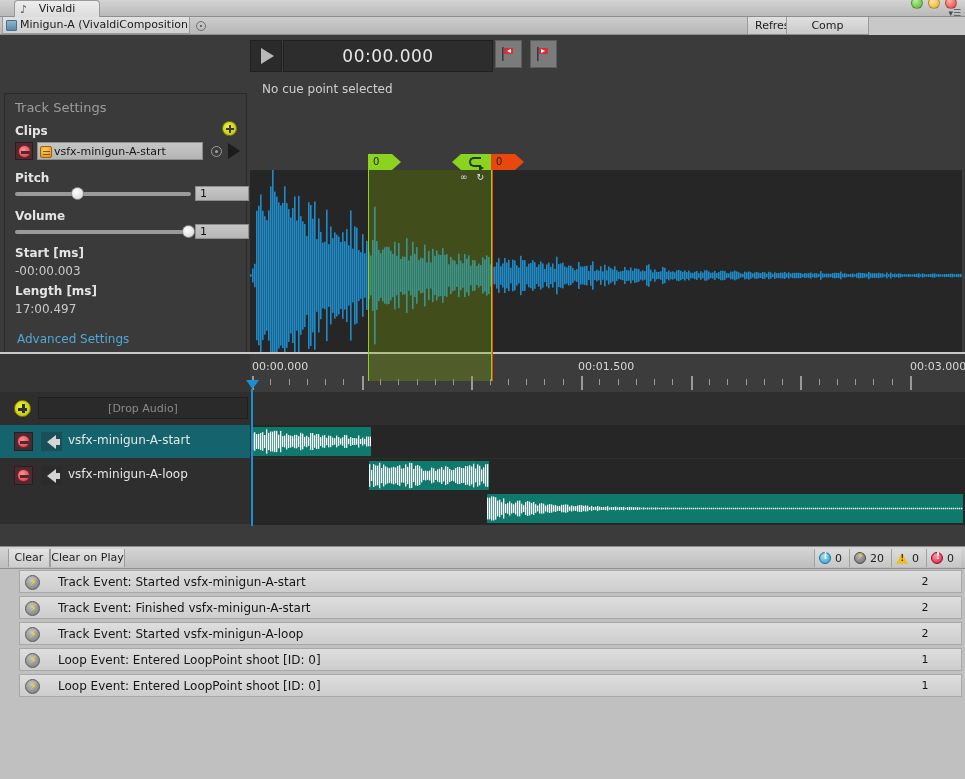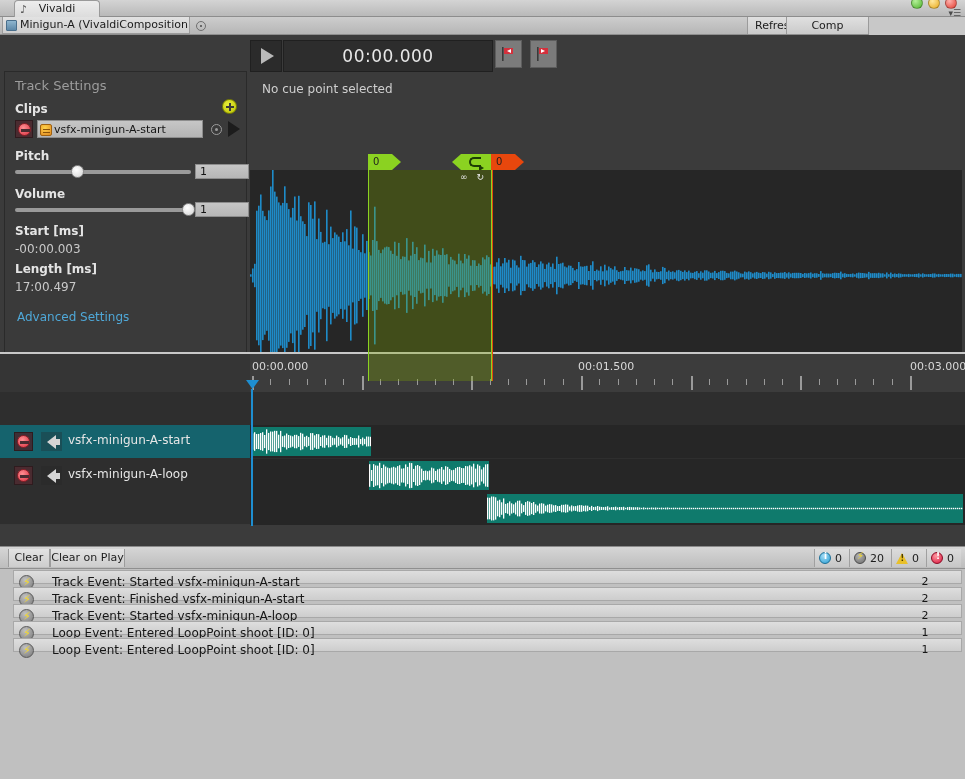--- a/index.html
+++ b/index.html
@@ -106,21 +106,21 @@
   .cue-btn {
     position: absolute; top: 0; width: 27px; height: 28px;
     background: #7b7b7b; border: 1px solid #5d5d5d;
     display:flex; align-items:center; justify-content:center;
   }
   .cue-btn.prev { left: 245px; }
   .cue-btn.next { left: 280px; }
 
   
   .track-settings {
-    position: absolute; left: 4px; top: 36px; width: 243px; height: 303px;
+    position: absolute; left: 4px; top: 58px; width: 243px; height: 303px;
     background: #3a3a3a; border: 1px solid #2a2a2a;
   }
   .ts-title { position:absolute; left:10px; top:6px; font-size:13px; color:#9d9d9d; }
   .ts-label { position:absolute; left:10px; font-size:12px; color:#e4e4e4; font-weight:bold; }
   .ts-value { position:absolute; left:10px; font-size:12px; color:#c9c9c9; }
   .clips-label { top: 30px; }
   .add-clip {
     position: absolute; right: 9px; top: 27px; width: 15px; height: 15px;
     background: radial-gradient(circle at 40% 35%, #e9ef3c, #b8bf00);
     border-radius: 50%; border: 1px solid #7e8400;
@@ -342,21 +342,21 @@
   .ic.warn::after {
     content:''; position:absolute; left:0; top:1px;
     border-left:6px solid transparent; border-right:6px solid transparent; border-bottom:11px solid #e8c02a;
   }
   .ic.warn::before { content:'!'; position:absolute; left:4.5px; top:2px; font-size:8px; color:#4a3a00; z-index:2; font-weight:bold;}
   .ic.error { background: radial-gradient(circle at 40% 30%, #ff9aa2, #d9143c); border:1px solid #8c0a24; position:relative; }
   .ic.error::after { content:'!'; position:absolute; left:4px; top:-2px; font-size:9px; color:#fff; font-weight:bold; }
 
   .log-list { position:absolute; left:0; top:23px; width:965px; }
   .log-row {
-    position:relative; margin: 0 3px 3px 13px; height:14px;
+    position:relative; margin: 0 3px 3px 19px; height:23px;
     background: linear-gradient(#dedede, #cdcdcd);
     border:1px solid #a8a8a8;
   }
   .log-ico {
     position:absolute; left:5px; top:4px; width:15px; height:15px; border-radius:50%;
     background: radial-gradient(circle at 40% 30%, #c2c2c2, #777);
     border:1px solid #5a5a5a;
   }
   .log-ico::after { content:'\26A1'; position:absolute; left:3px; top:-1px; font-size:11px; color:#f2d830; line-height:15px; }
   .log-msg { position:absolute; left:38px; top:4px; font-size:12px; color:#161616; }
@@ -878,20 +878,27 @@
           <div class="tick" style="left: 837px; top: 25px; width: 1px; height: 6px;"></div>
           <div class="tick" style="left: 855px; top: 25px; width: 1px; height: 6px;"></div>
           <div class="tick" style="left: 873px; top: 25px; width: 1px; height: 6px;"></div>
           <div class="tick" style="left: 892px; top: 25px; width: 1px; height: 6px;"></div>
           <div class="tick" style="left: 910px; top: 22px; width: 2px; height: 14px;"></div>
         </div>
     </div>
     <div class="playhead-marker"></div>
     <div class="playhead-line"></div>
 
+    <div class="track-row row-drop">
+      <div class="tr-head">
+        <span class="add-track"></span>
+        <span class="drop-field">[Drop Audio]</span>
+      </div>
+      <div class="tr-body"></div>
+    </div>
 
     <div class="track-row row1">
       <div class="tr-head">
         <span class="rm-track">
             <span class="rm-dot"></span>
           </span>
         <span class="mute-btn">
             <span class="spk"></span>
           </span>
         <span class="tr-name">vsfx-minigun-A-start</span>

